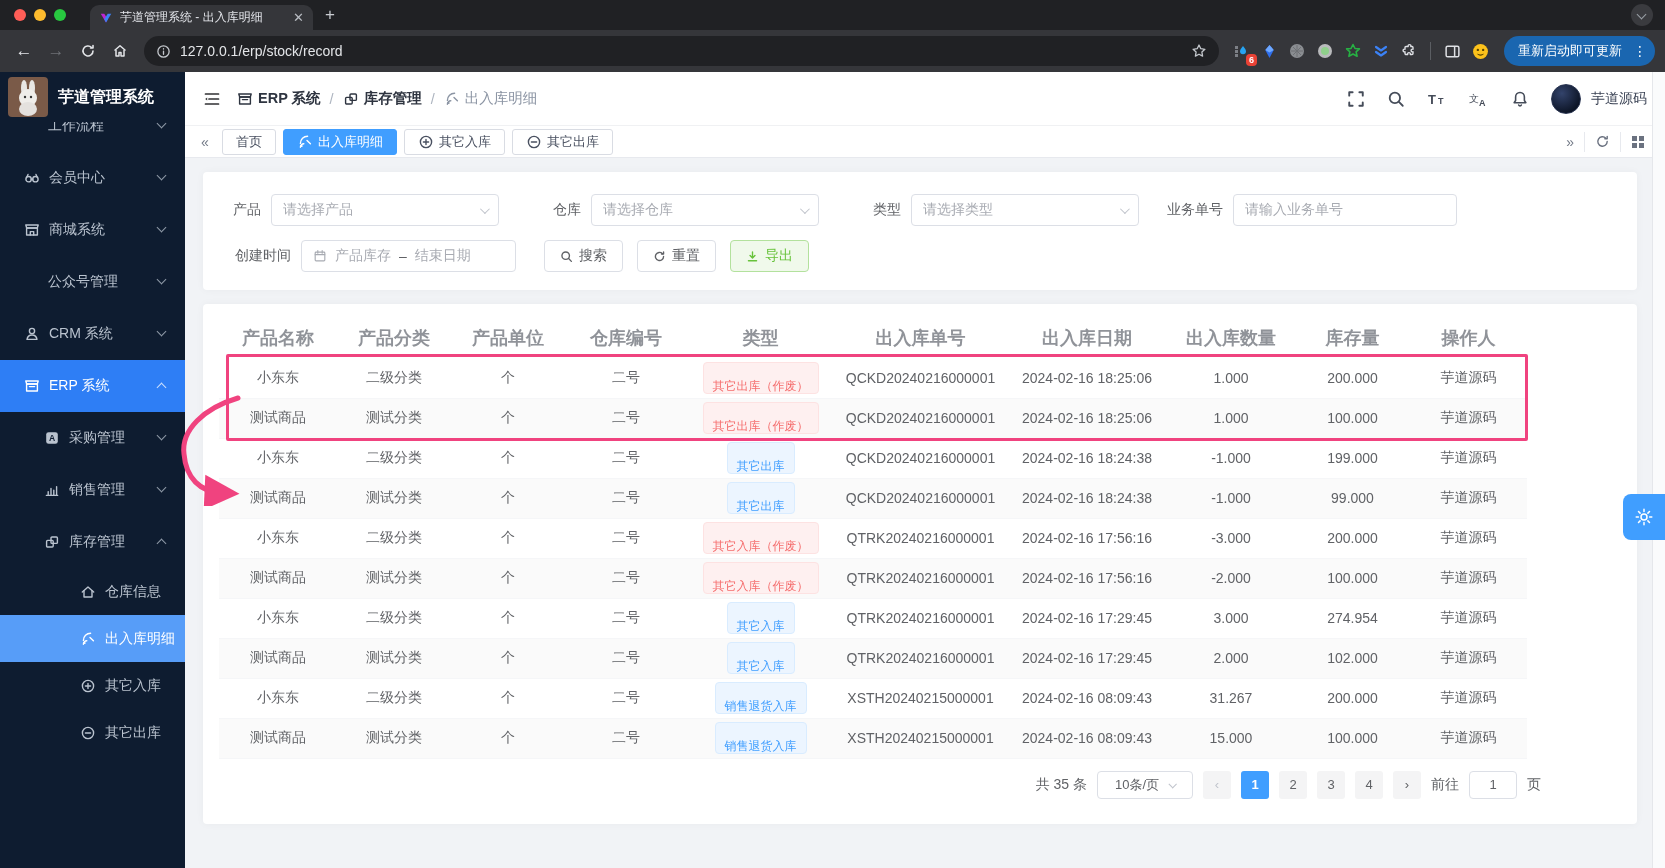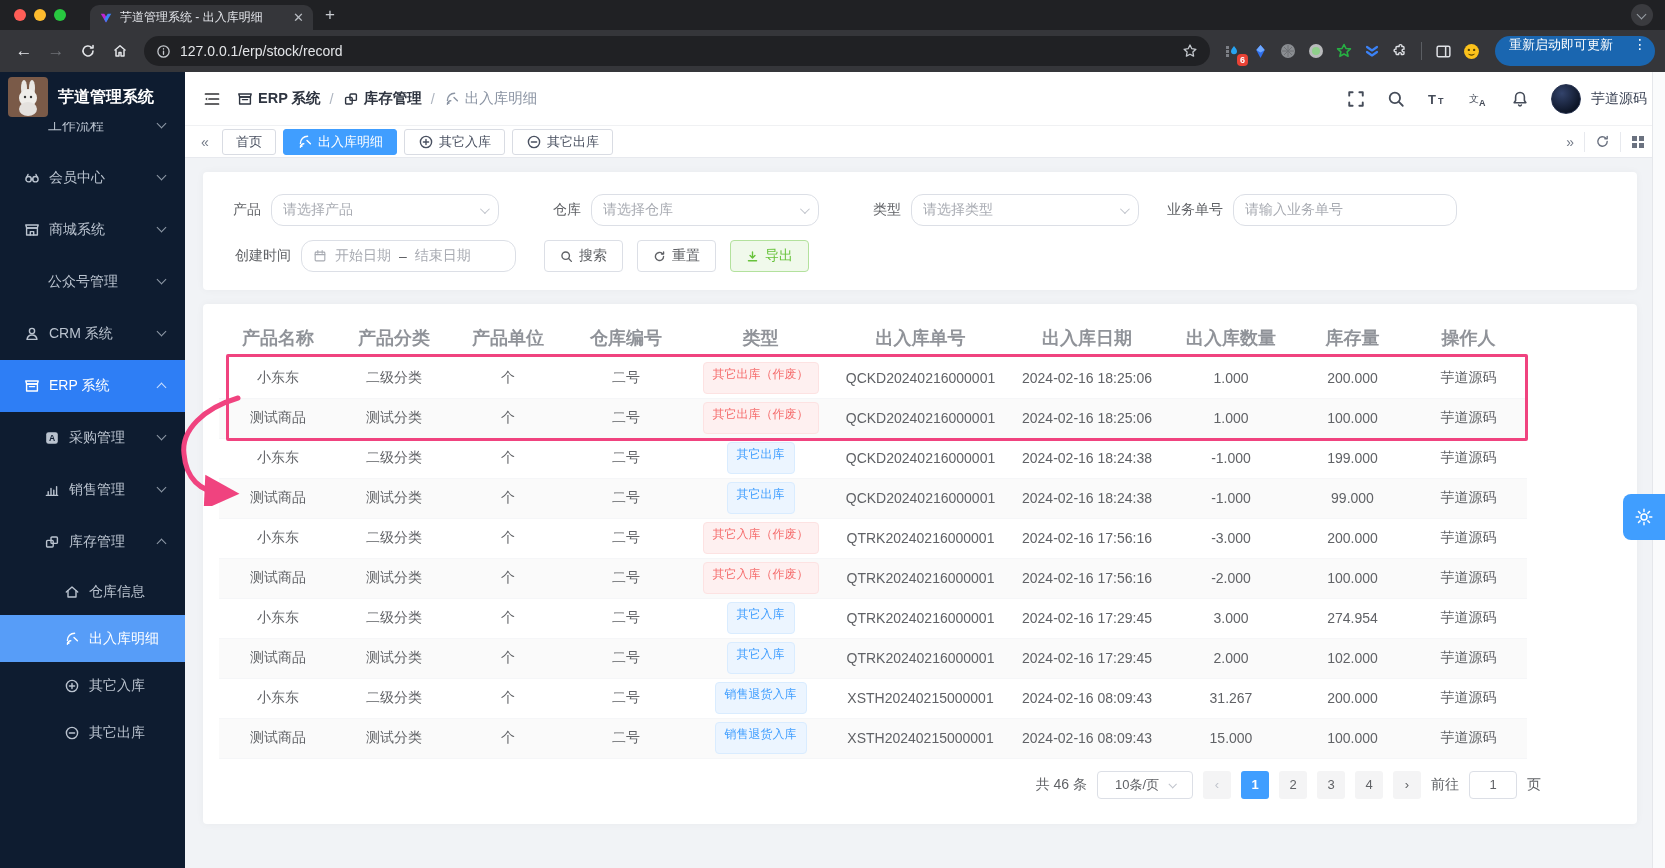--- a/index.html
+++ b/index.html
@@ -22,38 +22,38 @@
 
   .toolbar { position:absolute; top:30px; left:0; width:100%; height:42px; background:#35363a; display:flex; align-items:center; padding:0 10px; gap:4px; }
   .nav-ic { width:28px; height:28px; display:flex; align-items:center; justify-content:center; color:#e3e5e8; font-size:17px; }
   .nav-ic.dim { color:#6e7176; }
   .urlbar { flex:1; height:30px; background:#202124; border-radius:15px; display:flex; align-items:center; gap:9px; padding:0 12px; margin:0 6px; color:#e3e5e8; font-size:14px; }
   .url-text { color:#e3e5e8; }
   .urlbar .star { margin-left:auto; color:#c3c7cc; }
   .ext { width:24px; height:24px; display:flex; align-items:center; justify-content:center; position:relative; }
   .ext-badge { position:absolute; right:-4px; bottom:-3px; background:#e94235; color:#fff; font-size:9px; padding:1px 3px; border-radius:4px; font-weight:bold; }
   .tb-div { width:1px; height:18px; background:#5b5e63; margin:0 5px; }
-  .update-pill { margin-left:8px; height:30px; background:#1a66b0; border-radius:15px; color:#fff; font-size:13px; display:flex; gap:20px; padding:0 8px 0 14px; white-space:nowrap; }
+  .update-pill { margin-left:8px; height:30px; background:#1a66b0; border-radius:15px; color:#fff; font-size:13px; display:flex; align-items:center; gap:11px; padding:0 8px 0 14px; white-space:nowrap; }
   .dots3 { color:#fff; font-size:14px; letter-spacing:0; }
 
   
   .app { position:absolute; top:72px; left:0; width:1665px; height:796px; display:flex; background:#701a75;justify-content:flex-end; }
 
   
   .sidebar { width:185px; flex:none; background:#0e1c30; position:relative; overflow:hidden; color:#bac3cf; }
   .logo-row { position:absolute; top:0; left:0; right:0; height:50px; background:#0e1c30; z-index:3; display:flex; align-items:center; padding:6px 8px; }
   .logo-img { width:40px; height:40px; border-radius:4px; overflow:hidden; flex:none; }
   .logo-title { margin-left:10px; color:#fff; font-size:16px; font-weight:bold; white-space:nowrap; }
   .menu { position:absolute; top:28px; left:0; right:0; z-index:1; }
   .mi { position:relative; display:flex; align-items:center; font-size:14px; cursor:pointer; }
   .mi .icn { margin-right:9px; }
   .lvl1 { height:52px; padding-left:24px; }
   .lvl1.noicon { padding-left:48px; }
   .lvl2 { height:52px; padding-left:44px; }
-  .lvl3 { height:47px; padding-left:64px; }
+  .lvl3 { height:47px; padding-left:80px; }
   .mi-active { background:#2e7ef5; color:#fff; }
   .mi-active-light { background:#579df8; color:#fff; }
   .arr { position:absolute; right:20px; width:7px; height:7px; border-right:1.5px solid currentColor; border-bottom:1.5px solid currentColor; opacity:.75; }
   .arr.down { transform:rotate(45deg); top:calc(50% - 6px); }
   .arr.up { transform:rotate(-135deg); top:calc(50% - 2px); }
 
   
   .main { flex:1; display:flex; flex-direction:column; min-width:0; }
   .appheader { height:54px; background:#fff; display:flex; align-items:center; padding:0 18px; border-bottom:1px solid #f0f1f3; }
   .hamburger { color:#303133; }
@@ -75,34 +75,34 @@
 
   .content { flex:1; padding:14px 28px 0 18px; background:#f1f3f6; overflow:hidden; }
   .card { background:#fff; border-radius:4px; box-shadow:0 0 8px rgba(31,45,61,.04); }
 
   
   .filter-card { padding:22px 16px 18px; }
   .frow { display:flex; align-items:center; height:32px; }
   .frow + .frow { margin-top:14px; }
   .flabel { color:#606266; font-size:14px; text-align:right; margin-right:10px; white-space:nowrap; }
   .w42{width:42px}.w72{width:72px}
-  .fselect, .finput, .fdate { height:32px; border:1px solid #dcdfe6; border-radius:12px; background:#fff; display:flex; align-items:center; padding:0 11px; font-size:14px; color:#a8abb2; }
+  .fselect, .finput, .fdate { height:32px; border:1px solid #dcdfe6; border-radius:4px; background:#fff; display:flex; align-items:center; padding:0 11px; font-size:14px; color:#a8abb2; }
   .fselect { width:228px; } .finput { width:224px; } .fdate { width:215px; gap:8px; }
   .fselect .sel-arr { margin-left:auto; width:7px; height:7px; border-right:1.5px solid #c0c4cc; border-bottom:1.5px solid #c0c4cc; transform:rotate(45deg) translateY(-2px); }
   .fspacer { width:40px; } .fspacer-sm { width:12px; }
   .btn { height:32px; border:1px solid #dcdfe6; background:#fff; border-radius:4px; color:#606266; font-size:14px; display:flex; align-items:center; gap:6px; padding:0 15px; cursor:pointer; }
   .btn-export { color:#67c23a; background:#f0f9eb; border-color:#b3e19d; }
 
   
   .table-card { margin-top:14px; height:520px; padding:14px 16px 12px; position:relative; }
   table { border-collapse:collapse; table-layout:fixed; width:1308px; }
   th { height:40px; color:#909399; font-size:18px; font-weight:600; text-align:center; }
   td { height:40px; color:#606266; font-size:14px; text-align:center; border-bottom:1px solid #f5f6f8; white-space:nowrap; }
   tbody tr:nth-child(even) { background:#fafafa; }
-  .tag { display:inline-block; font-size:12px; line-height:22px; height:32px; padding:0 9px; border-radius:4px; border:1px solid; }
+  .tag { display:inline-block; font-size:12px; line-height:22px; height:32px; padding:12px 9px; border-radius:4px; border:1px solid; }
   .tag-primary { color:#409eff; background:#ecf5ff; border-color:#d9ecff; }
   .tag-danger { color:#f56c6c; background:#fef0f0; border-color:#fde2e2; }
 
   
   .pager { display:flex; align-items:center; justify-content:flex-end; gap:10px; margin-top:12px; margin-right:80px; color:#606266; font-size:14px; }
   .psize { width:96px; height:28px; border:1px solid #dcdfe6; border-radius:4px; display:flex; align-items:center; justify-content:center; gap:10px; color:#606266; font-size:13px; }
   .psize .sel-arr { width:6px; height:6px; border-right:1.5px solid #c0c4cc; border-bottom:1.5px solid #c0c4cc; transform:rotate(45deg) translateY(-1px); }
   .pbtn { min-width:28px; height:28px; background:#f4f4f5; border-radius:3px; display:flex; align-items:center; justify-content:center; color:#606266; font-size:13px; cursor:pointer; }
   .pbtn.disabled { color:#c0c4cc; }
   .pbtn.active { background:#409eff; color:#fff; font-weight:bold; }
@@ -531,21 +531,21 @@
         </div>
         <div class="frow">
           <span class="flabel w72">创建时间</span>
           <div class="fdate">
             <span class="icn">
               <svg width="14" height="14" viewBox="0 0 16 16" fill="none" stroke="#a8abb2" stroke-width="1.3">
                   <rect x="2.5" y="3.5" width="11" height="10" rx="1"></rect>
                   <path d="M2.5 6.5h11M5.5 1.8v3M10.5 1.8v3" stroke-linecap="round"></path>
                 </svg>
             </span>
-            <span>开始日期</span>
+            <span>产品库存</span>
             <span style="color:#606266;">–</span>
             <span>结束日期</span>
           </div>
           <span class="fspacer" style="width:28px;"></span>
           <button class="btn">
             <span class="icn">
               <svg width="13" height="13" viewBox="0 0 16 16" fill="none" stroke="currentColor" stroke-width="1.7" stroke-linecap="round">
                   <circle cx="7" cy="7" r="4.6"></circle>
                   <path d="M10.6 10.6L14 14"></path>
                 </svg>
@@ -721,21 +721,21 @@
                 <td>XSTH20240215000001</td>
                 <td>2024-02-16 08:09:43</td>
                 <td>15.000</td>
                 <td>100.000</td>
                 <td>芋道源码</td>
               </tr>
             </tbody>
         </table>
 
         <div class="pager">
-          <span>共 46 条</span>
+          <span>共 35 条</span>
           <div class="psize">
             <span>10条/页</span>
             <span class="sel-arr"></span>
           </div>
           <span class="pbtn disabled">‹</span>
           <span id="pages" style="display:flex;gap:10px;">
               <span class="pbtn active">1</span>
               <span class="pbtn">2</span>
               <span class="pbtn">3</span>
               <span class="pbtn">4</span>

